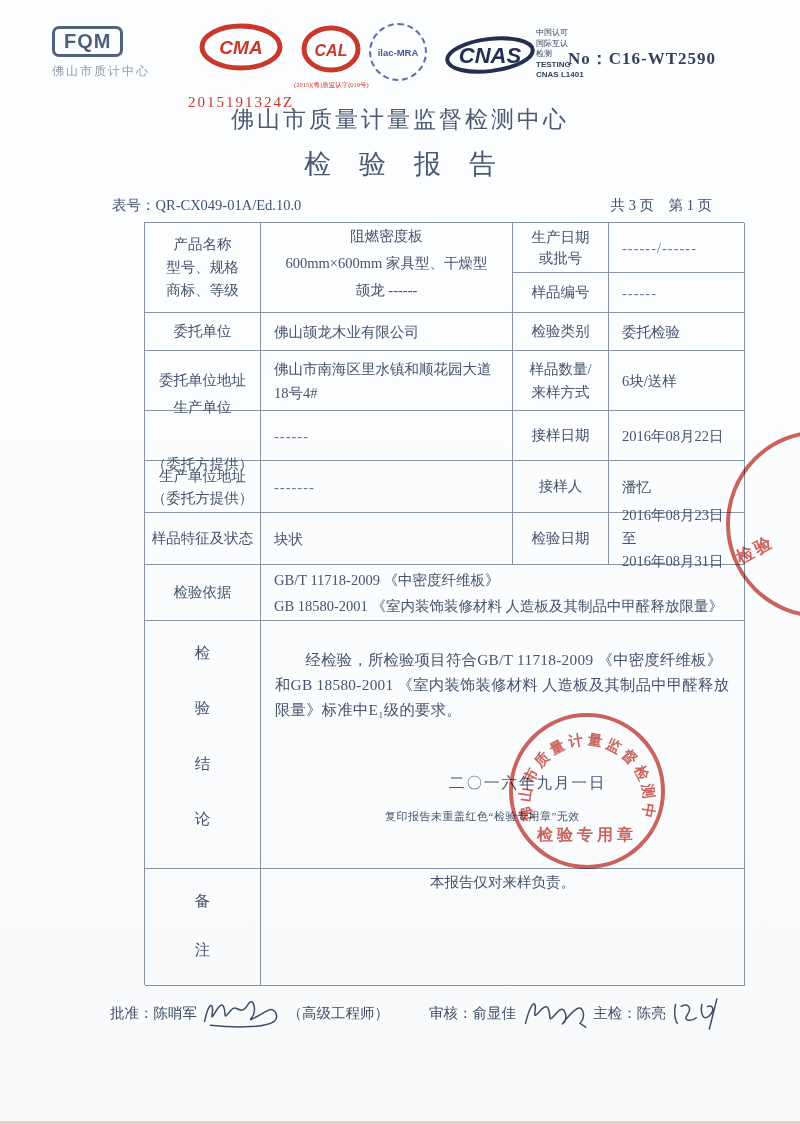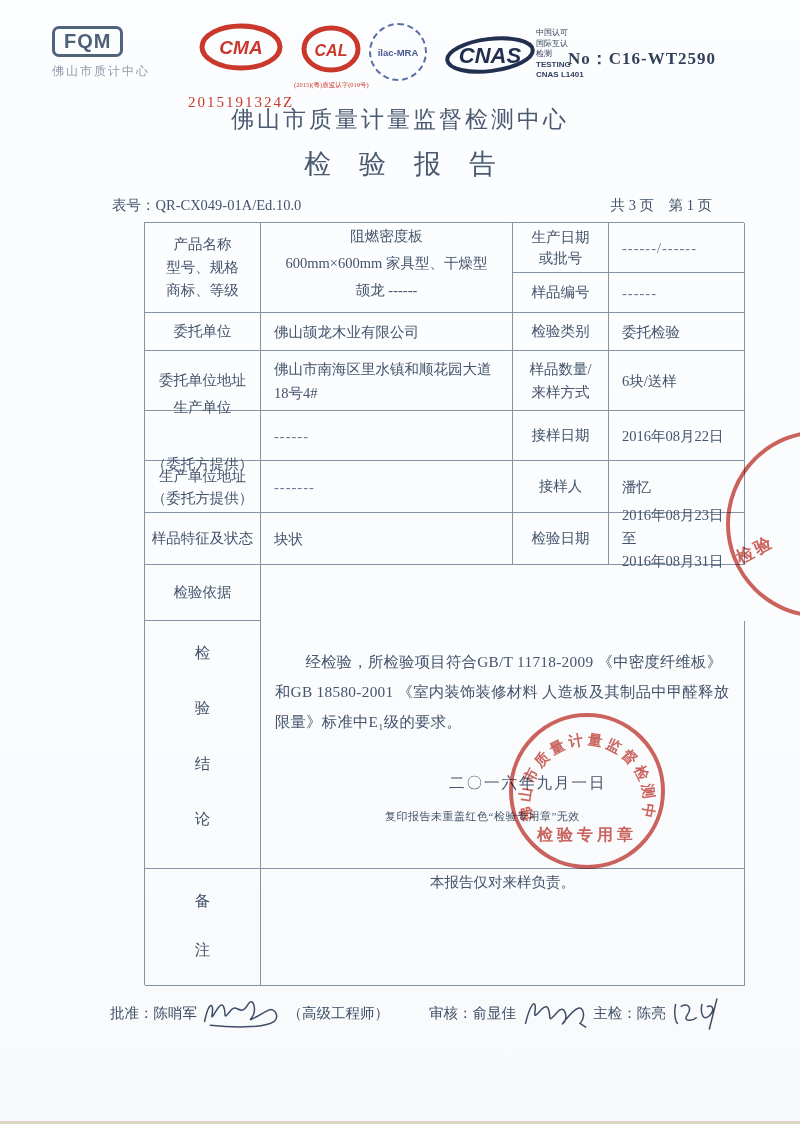--- a/index.html
+++ b/index.html
@@ -43,21 +43,21 @@
     text-align:center;line-height:23px;}
   .c-value{display:flex;flex-direction:column;justify-content:center;align-items:flex-start;
     padding-left:13px;padding-right:8px;line-height:24px;}
   .c-value-center{display:flex;flex-direction:column;align-items:center;
     text-align:center;line-height:27px;}
   .v-label{display:flex;flex-direction:column;align-items:center;justify-content:space-between;
     text-align:center;font-size:15.5px;}
   .dashes{letter-spacing:1px;color:#6a7890;}
   
   .conclusion-p{margin:0;padding:26px 12px 0 14px;text-indent:2em;
-    font-size:15.3px;line-height:30px;letter-spacing:0.3px;}
+    font-size:15.3px;line-height:25px;letter-spacing:0.3px;}
   .conclusion-date{position:absolute;left:188px;top:152px;font-size:15.5px;letter-spacing:2px;}
   .conclusion-note{position:absolute;left:124px;top:188px;font-size:11px;letter-spacing:0.5px;}
   
   .stamp{mix-blend-mode:multiply;opacity:0.82;}
   .stamp-stroke{fill:none;stroke:#c5413a;stroke-width:4;}
   .stamp-text{fill:#c5413a;font-family:"Liberation Serif","DejaVu Serif",serif;font-weight:bold;}
   
   .sig-row{left:110px;top:992px;width:620px;display:flex;align-items:center;
     font-size:14.5px;color:#3f4e66;white-space:nowrap;}
   .sig-svg{margin:0 2px;}
@@ -208,20 +208,24 @@
   <div class="cell c-label" style="left:368px;top:290px;width:96px;height:52px;">
     <div>检验日期</div>
   </div>
   <div class="cell c-value" style="left:464px;top:290px;width:136px;height:52px;line-height:23px;">
     <div>2016年08月23日至</div>
     <div>2016年08月31日</div>
   </div>
 
   <div class="cell c-label" style="left:0;top:342px;width:116px;height:56px;">
     <div>检验依据</div>
+  </div>
+  <div class="cell c-value" style="left:116px;top:342px;width:484px;height:56px;line-height:26px;">
+    <div>GB/T 11718-2009 《中密度纤维板》</div>
+    <div>GB 18580-2001 《室内装饰装修材料  人造板及其制品中甲醛释放限量》</div>
   </div>
 
   <div class="cell v-label" style="left:0;top:398px;width:116px;height:248px;padding:22px 0 38px 0;">
     <div>检</div>
     <div>验</div>
     <div>结</div>
     <div>论</div>
   </div>
   <div class="cell" style="left:116px;top:398px;width:484px;height:248px;">
     <p class="conclusion-p">经检验，所检验项目符合GB/T 11718-2009 《中密度纤维板》和GB 18580-2001 《室内装饰装修材料  人造板及其制品中甲醛释放限量》标准中E₁级的要求。</p>

